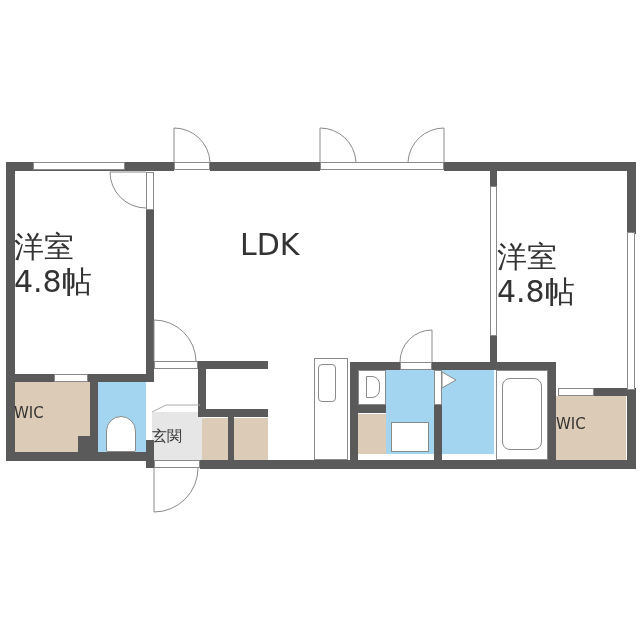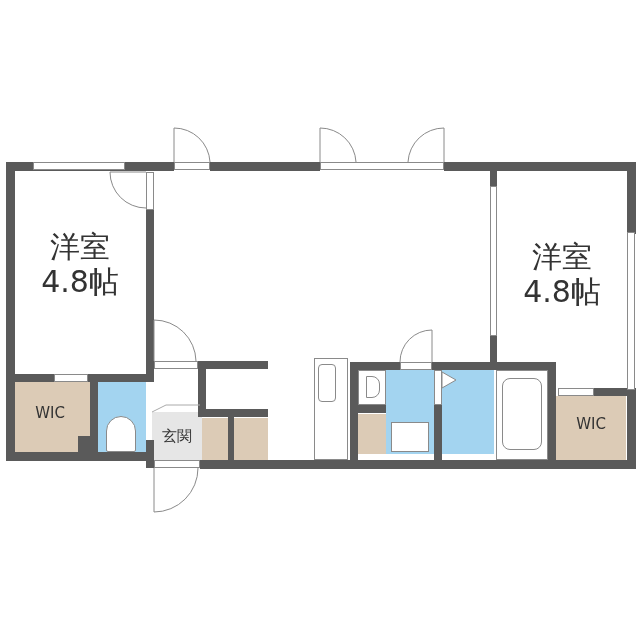--- a/index.html
+++ b/index.html
@@ -2,21 +2,21 @@
 <html><head>
 <meta charset="utf-8">
 <style>
   html,body{margin:0;padding:0;background:#fff;}
   body{width:640px;height:640px;position:relative;overflow:hidden;font-family:"DejaVu Sans",sans-serif;}
   .wall{position:absolute;background:#5a5a5a;}
   .win{position:absolute;background:#fff;border:1px solid #8a8a8a;box-sizing:border-box;}
   .tan{position:absolute;background:#dccbb6;}
   .blue{position:absolute;background:#a3d4f0;}
   .gray{position:absolute;background:#e6e6e6;}
-  .label{position:absolute;color:#333;text-align:center;line-height:1.15;}
+  .label{position:absolute;color:#333;line-height:1.15;}
   .big{font-size:30px;}
   .small{font-size:15px;}
   svg{position:absolute;overflow:visible;}
 </style>
 </head>
 <body>
 
 <div class="tan" style="left:14px;top:382px;width:76px;height:70px;"></div>
 <div class="wall" style="left:78px;top:436px;width:12px;height:16px;"></div>
 <div class="blue" style="left:98px;top:382px;width:48px;height:70px;"></div>
@@ -89,20 +89,21 @@
     <path d="M152 412 L166 405 L200 405" stroke="#aaa"></path>
   </g>
   <polygon points="442,372 456,380 442,388" fill="#fff" stroke="#8a8a8a"></polygon>
 </svg>
 
 <div class="label big" style="left:14px;top:230px;width:132px;">
   <div>洋室</div>
   <div>4.8帖</div>
 </div>
 <div class="label big" style="left:240px;top:228px;width:160px;">
+  <div>LDK</div>
 </div>
 <div class="label big" style="left:497px;top:240px;width:130px;">
   <div>洋室</div>
   <div>4.8帖</div>
 </div>
 <div class="label small" style="left:14px;top:405px;width:72px;">WIC</div>
 <div class="label small" style="left:556px;top:416px;width:70px;">WIC</div>
 <div class="label small" style="left:152px;top:428px;width:50px;">玄関</div>
 
 </body></html>

